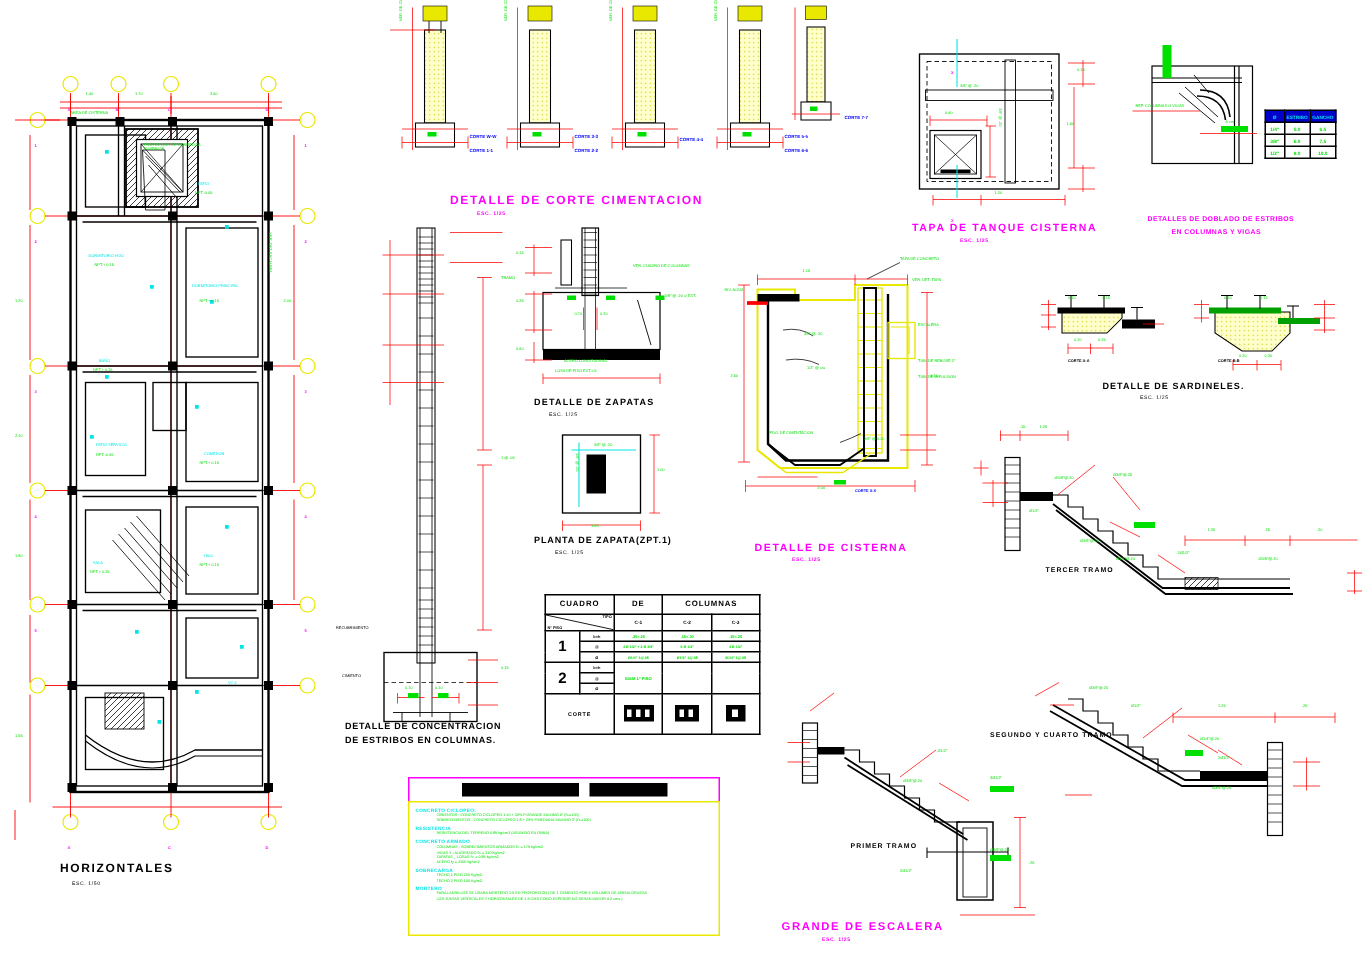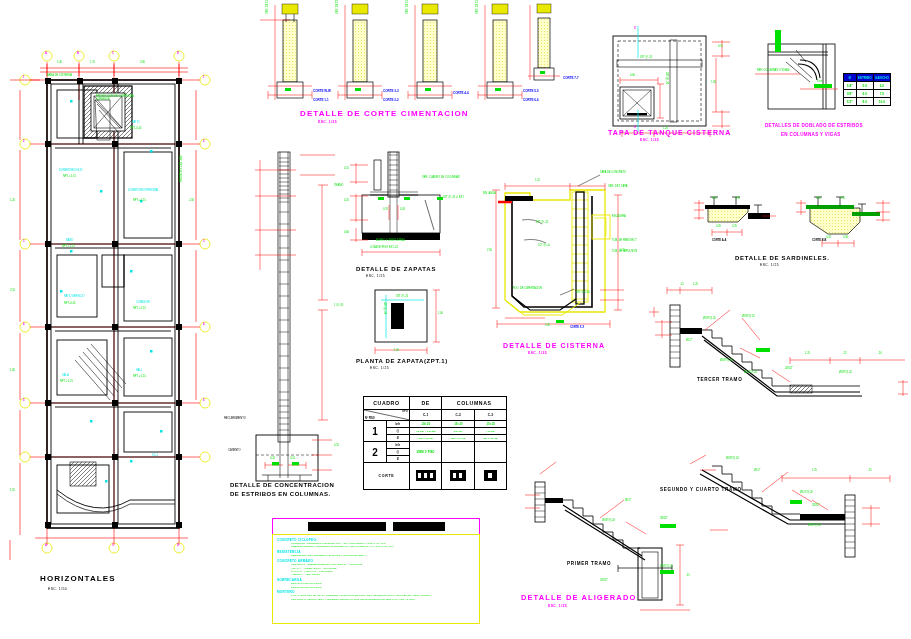--- a/index.html
+++ b/index.html
@@ -1,20 +1,20 @@
 <!DOCTYPE html>
 <html><head>
 <meta charset="utf-8">
 <style>
   html,body{margin:0;padding:0;background:#ffffff;}
   body{width:911px;height:639px;overflow:hidden;position:relative;
        font-family:"Liberation Sans",sans-serif;}
   .cad{position:absolute;left:0;top:0;width:911px;height:639px;}
   .lbl{position:absolute;white-space:nowrap;line-height:1;}
-  .t-mag{color:#ff00ff;font-weight:bold;}
+  .t-mag{color:#ff00ff;font-weight:bold;margin-top:20px;}
   .t-cyan{color:#00e5e5;}
   .t-grn{color:#00e000;}
   .t-blu{color:#0000ff;font-weight:bold;}
   .t-blk{color:#000000;}
   .title{font-size:8px;letter-spacing:1.1px;font-weight:bold;}
   .subt{font-size:3.4px;letter-spacing:.4px;}
   .tiny{font-size:3px;}
   .micro{font-size:2.6px;}
   svg{position:absolute;left:0;top:0;overflow:visible;}
   .notebox{position:absolute;border:1px solid #e8e800;background:#fff;}
@@ -922,21 +922,21 @@
         <span style="position:absolute;left:4px;top:3px;width:4px;height:5px;background:#fff;"></span>
       </span>
     </td>
   </tr>
 </tbody>
     </table>
 
 <div class="lbl t-blk" style="left:697px;top:378px;font-size:4.6px;font-weight:bold;letter-spacing:.7px;">TERCER TRAMO</div>
 <div class="lbl t-blk" style="left:660px;top:488px;font-size:4.6px;font-weight:bold;letter-spacing:.7px;">SEGUNDO  Y  CUARTO  TRAMO</div>
 <div class="lbl t-blk" style="left:567px;top:562px;font-size:4.6px;font-weight:bold;letter-spacing:.7px;">PRIMER TRAMO</div>
-<div class="lbl title t-mag" style="left:521px;top:594px;font-size:7.5px;">DETALLE  DE  ALIGERADO</div>
+<div class="lbl title t-mag" style="left:521px;top:594px;font-size:7.5px;">GRANDE  DE  ESCALERA</div>
 <div class="lbl subt t-mag" style="left:548px;top:605px;">ESC. 1/25</div>
 
 <div class="lbl micro t-grn" style="left:703px;top:318px;">Ø3/8"@.20</div>
 <div class="lbl micro t-grn" style="left:742px;top:316px;">Ø3/8"@.25</div>
 <div class="lbl micro t-grn" style="left:686px;top:340px;">Ø1/2"</div>
 <div class="lbl micro t-grn" style="left:720px;top:360px;">Ø3/8"@.20</div>
 <div class="lbl micro t-grn" style="left:744px;top:372px;">Ø1/4"@.20</div>
 <div class="lbl micro t-grn" style="left:785px;top:368px;">2Ø1/2"</div>
 <div class="lbl micro t-grn" style="left:839px;top:372px;">Ø3/8"@.20</div>
 <div class="lbl micro t-grn" style="left:680px;top:284px;">.15</div>

